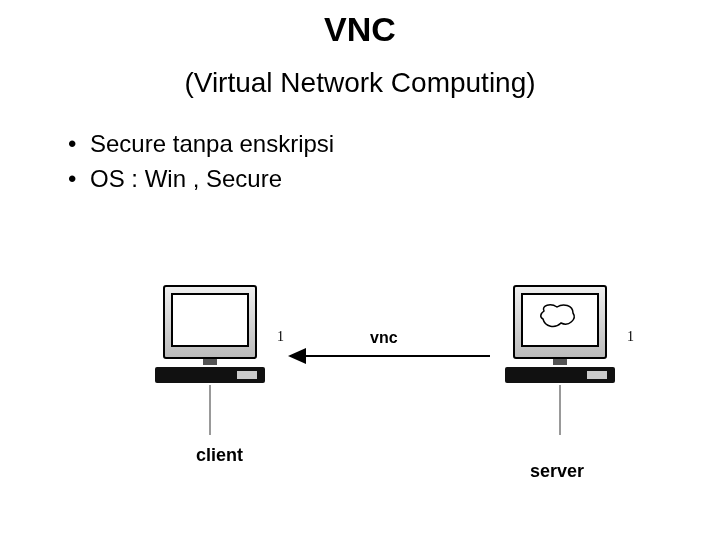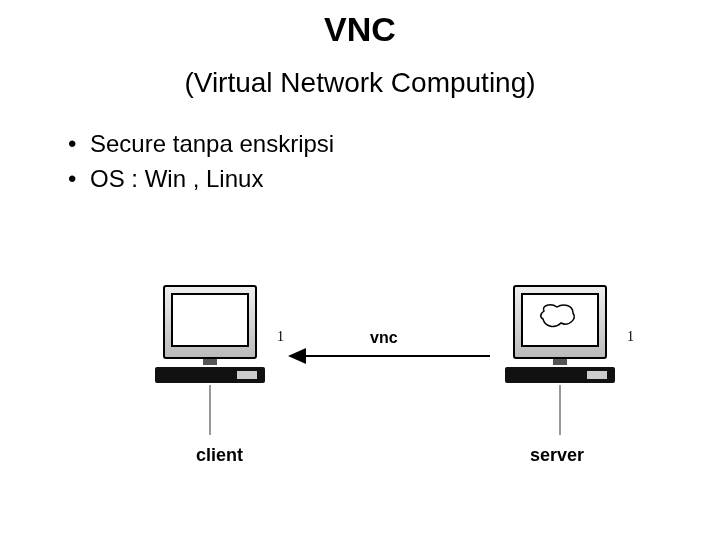--- a/index.html
+++ b/index.html
@@ -139,21 +139,21 @@
 </head>
 <body>
 
 <div class="slide">
 
   <div class="title">VNC</div>
   <div class="subtitle">(Virtual Network Computing)</div>
 
   <ul class="bullets">
     <li>Secure tanpa enskripsi</li>
-    <li>OS : Win , Linux</li>
+    <li>OS : Win , Secure</li>
   </ul>
 
   <div class="diagram">
 
     <div class="pc" style="left:150px; top:0;">
       <div class="monitor-outer">
         <div class="monitor-inner"></div>
       </div>
       <div class="neck"></div>
       <div class="base-unit"></div>
@@ -172,17 +172,17 @@
       <div class="neck"></div>
       <div class="base-unit"></div>
       <div class="wire"></div>
       <span class="side-mark">1</span>
     </div>
 
     <div class="arrow" style="left:290px; top:70px; width:200px;"></div>
     <div class="arrow-label" style="left:370px; top:44px;">vnc</div>
 
     <div class="pc-label" style="left:196px; top:160px;">client</div>
-    <div class="pc-label" style="left:530px; top:160px;">server</div>
+    <div class="pc-label" style="left:530px; top:176px;">server</div>
 
   </div>
 
 </div>
 
 </body></html>

